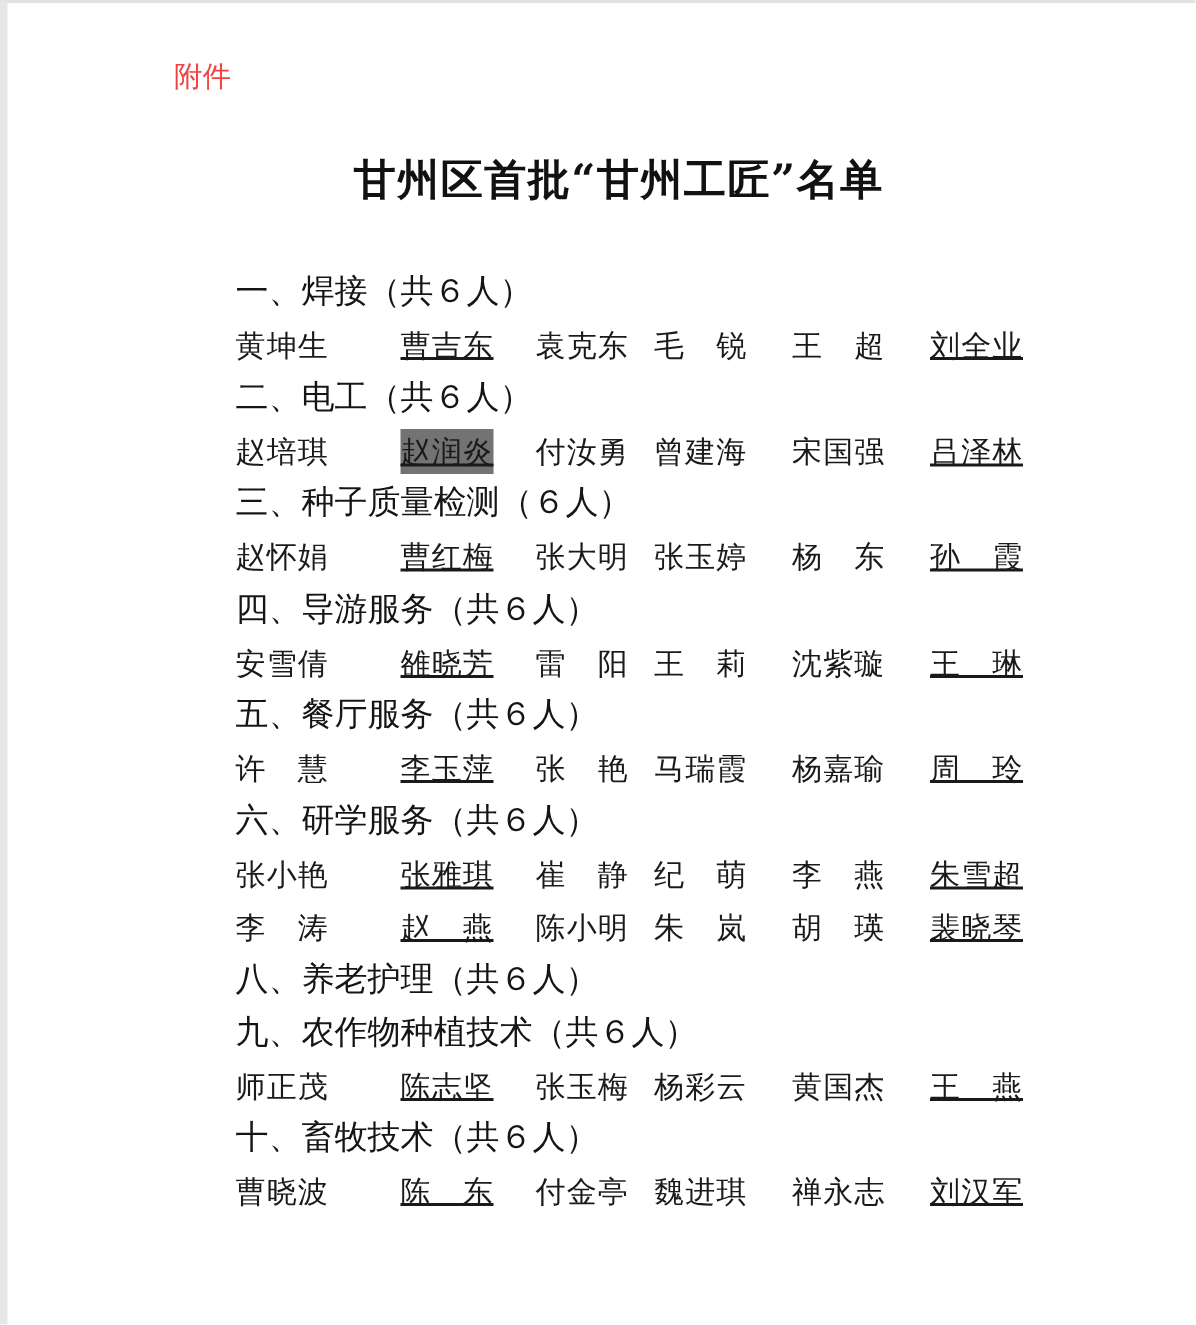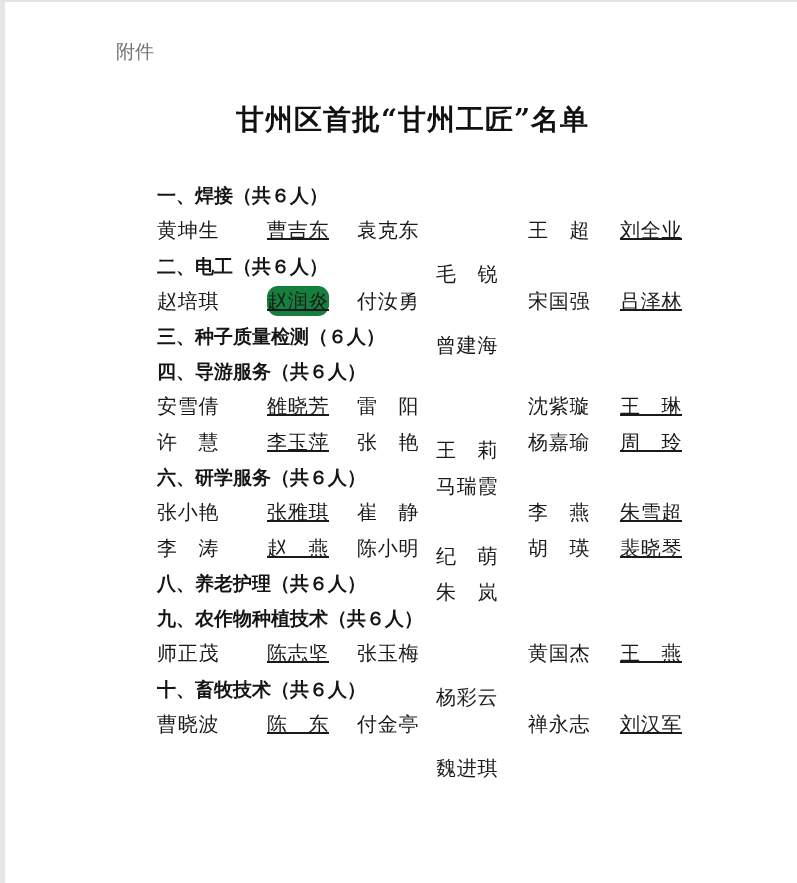--- a/index.html
+++ b/index.html
@@ -23,21 +23,21 @@
     border-top: 2px solid #e2e2e2;
     border-left: 5px solid #e6e6e6;
     background: #ffffff;
   }
   .attachment-label {
     position: absolute;
     left: 111px;
     top: 37px;
     font-size: 19px;
     line-height: 24px;
-    color: #737373;
+    color: #ef4444;
   }
   .doc-title {
     position: absolute;
     left: 0;
     width: 797px;
     top: 98px;
     text-align: center;
     font-family: "DejaVu Serif", "Liberation Serif", serif;
     font-weight: bold;
     font-size: 28px;
@@ -49,22 +49,22 @@
   }
   .sections {
     position: absolute;
     left: 152px;
     top: 178px;
     width: 560px;
   }
   .section-header {
     height: 35px;
     line-height: 30px;
-    font-size: 19px;
-    font-weight: bold;
+    font-size: 22px;
+    font-weight: normal;
     color: #151515;
     white-space: nowrap;
   }
   .name-row {
     height: 35.5px;
     line-height: 30px;
     position: relative;
     font-size: 20px;
     white-space: nowrap;
   }
@@ -74,27 +74,26 @@
     display: inline-block;
     width: 62px;
     text-align-last: justify;
     text-align: justify;
     font-family: "DejaVu Serif", "Liberation Serif", serif;
     font-weight: normal;
     color: #1a1a1a;
     letter-spacing: 0.5px;
   }
   .name.highlighted {
-    background: #15803d;
-    border-radius: 11px;
+    background: #737373;
   }
   .c0 { left: 0px; }
   .c1 { left: 110px; text-decoration: underline; }
   .c2 { left: 186px; margin-left: 14px; }
-  .c3 { left: 279px; margin-top: 44px; }
+  .c3 { left: 279px; }
   .c4 { left: 371px; }
   .c5 { left: 463px; text-decoration: underline; }
 </style>
 </head>
 <body>
 
 <div class="page-frame">
 
   <div class="attachment-label">附件</div>
 
@@ -116,31 +115,40 @@
     <div class="name-row">
       <span class="name c0">赵培琪</span>
       <span class="name c1 highlighted">赵润炎</span>
       <span class="name c2">付汝勇</span>
       <span class="name c3">曾建海</span>
       <span class="name c4">宋国强</span>
       <span class="name c5">吕泽林</span>
     </div>
 
     <div class="section-header">三、种子质量检测（６人）</div>
+    <div class="name-row">
+      <span class="name c0">赵怀娟</span>
+      <span class="name c1">曹红梅</span>
+      <span class="name c2">张大明</span>
+      <span class="name c3">张玉婷</span>
+      <span class="name c4">杨　东</span>
+      <span class="name c5">孙　霞</span>
+    </div>
 
     <div class="section-header">四、导游服务（共６人）</div>
     <div class="name-row">
       <span class="name c0">安雪倩</span>
       <span class="name c1">雒晓芳</span>
       <span class="name c2">雷　阳</span>
       <span class="name c3">王　莉</span>
       <span class="name c4">沈紫璇</span>
       <span class="name c5">王　琳</span>
     </div>
 
+    <div class="section-header">五、餐厅服务（共６人）</div>
     <div class="name-row">
       <span class="name c0">许　慧</span>
       <span class="name c1">李玉萍</span>
       <span class="name c2">张　艳</span>
       <span class="name c3">马瑞霞</span>
       <span class="name c4">杨嘉瑜</span>
       <span class="name c5">周　玲</span>
     </div>
 
     <div class="section-header">六、研学服务（共６人）</div>

